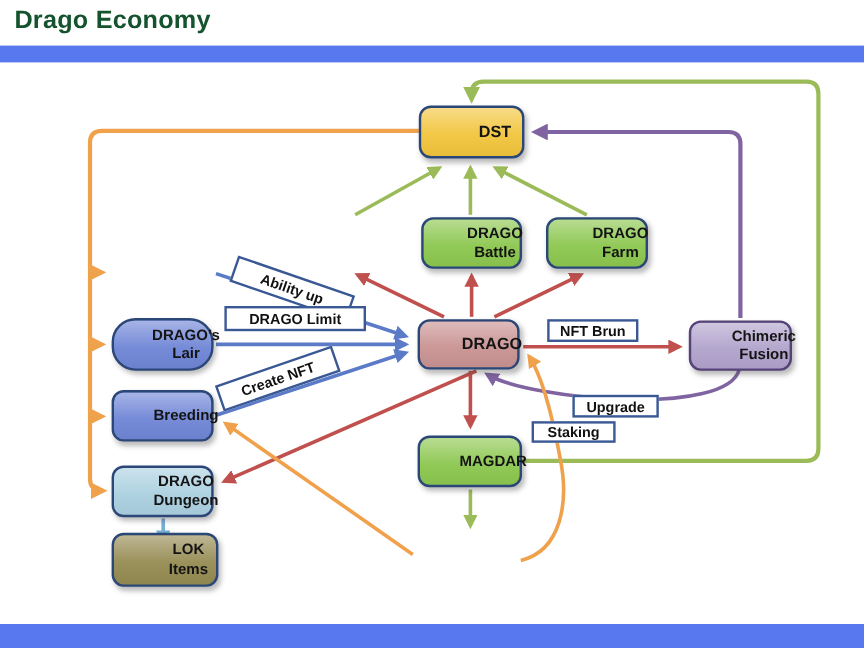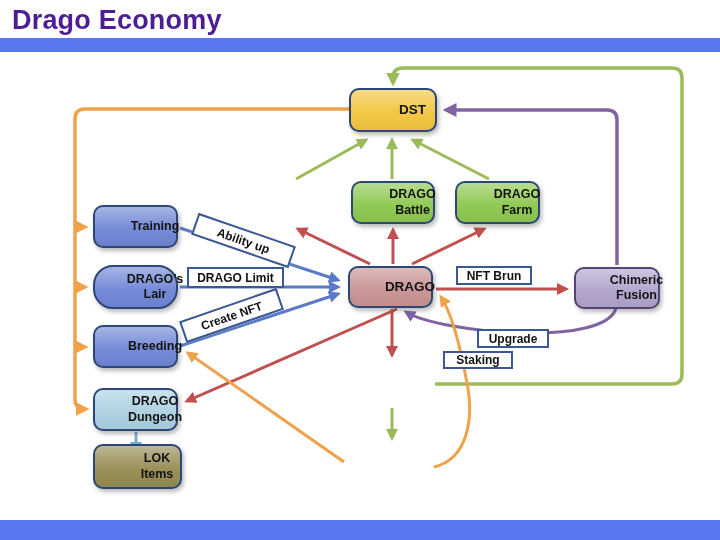--- a/index.html
+++ b/index.html
@@ -2,21 +2,21 @@
 <html><head>
 <meta charset="utf-8">
 <style>
   html,body{margin:0;padding:0;background:#fff;}
   .stage{
     position:relative;width:720px;height:540px;overflow:hidden;
     background:#fff;font-family:"Liberation Sans", sans-serif;
   }
   .slide-title{
     position:absolute;left:12px;top:5px;
-    font-size:27px;font-weight:700;color:#4c1d95;letter-spacing:.2px;
+    font-size:21px;font-weight:700;color:#14532d;letter-spacing:.2px;
   }
   .bar{position:absolute;left:0;width:720px;}
   .bar-top{top:38px;height:14px;}
   .bar-bottom{top:520px;height:20px;}
   svg.edges{position:absolute;left:0;top:0;}
   svg.edges path{fill:none;}
   .node{
     position:absolute;border:2px solid #2B4778;border-radius:10px;
     display:flex;align-items:center;justify-content:center;text-align:center;
     box-sizing:border-box;
@@ -110,23 +110,20 @@
     <span class="nlabel">DST</span>
   </div>
   <div class="node" style="left: 351px; top: 181px; width: 84px; height: 43px; background-color: rgb(140, 199, 79);">
     <span class="nlabel">DRAGO
 Battle</span>
   </div>
   <div class="node" style="left: 455px; top: 181px; width: 85px; height: 43px; background-color: rgb(140, 199, 79);">
     <span class="nlabel">DRAGO
 Farm</span>
   </div>
-  <div class="node" style="left: 93px; top: 205px; width: 85px; height: 43px; background-color: rgb(112, 134, 214);">
-    <span class="nlabel">Training</span>
-  </div>
   <div class="node" style="left: 93px; top: 265px; width: 85px; height: 44px; background-color: rgb(112, 134, 214); border-radius: 20px;">
     <span class="nlabel">DRAGO’s
 Lair</span>
   </div>
   <div class="node" style="left: 93px; top: 325px; width: 85px; height: 43px; background-color: rgb(112, 134, 214);">
     <span class="nlabel">Breeding</span>
   </div>
   <div class="node" style="left: 93px; top: 388px; width: 85px; height: 43px; background-color: rgb(171, 208, 224);">
     <span class="nlabel">DRAGO
 Dungeon</span>
@@ -134,21 +131,24 @@
   <div class="node" style="left: 93px; top: 444px; width: 89px; height: 45px; background-color: rgb(149, 139, 82);">
     <span class="nlabel">LOK Items</span>
   </div>
   <div class="node big" style="left: 348px; top: 266px; width: 85px; height: 42px; background-color: rgb(201, 146, 146);">
     <span class="nlabel">DRAGO</span>
   </div>
   <div class="node purple-border" style="left: 574px; top: 267px; width: 86px; height: 42px; background-color: rgb(177, 163, 204);">
     <span class="nlabel">Chimeric
 Fusion</span>
   </div>
+  <div class="node" style="left: 348px; top: 363px; width: 87px; height: 43px; background-color: rgb(140, 199, 79);">
+    <span class="nlabel">MAGDAR</span>
+  </div>
 
   <div class="elabel rot-down" style="left:192px;top:229px;width:103px;height:23px">Ability up</div>
-  <div class="elabel" style="left:187px;top:267px;width:97px;height:21px">DRAGO Limit</div>
+  <div class="elabel" style="left:187px;top:255px;width:118px;height:21px">DRAGO Limit</div>
   <div class="elabel rot-up" style="left:180px;top:304px;width:103px;height:23px">Create NFT</div>
   <div class="elabel" style="left:456px;top:266px;width:76px;height:19px">NFT Brun</div>
   <div class="elabel" style="left:477px;top:329px;width:72px;height:19px">Upgrade</div>
   <div class="elabel" style="left:443px;top:351px;width:70px;height:18px">Staking</div>
 
 </div>
 
 </body></html>

